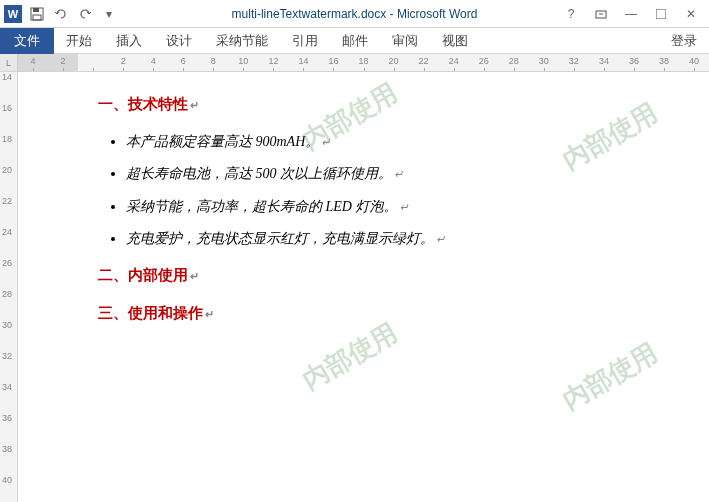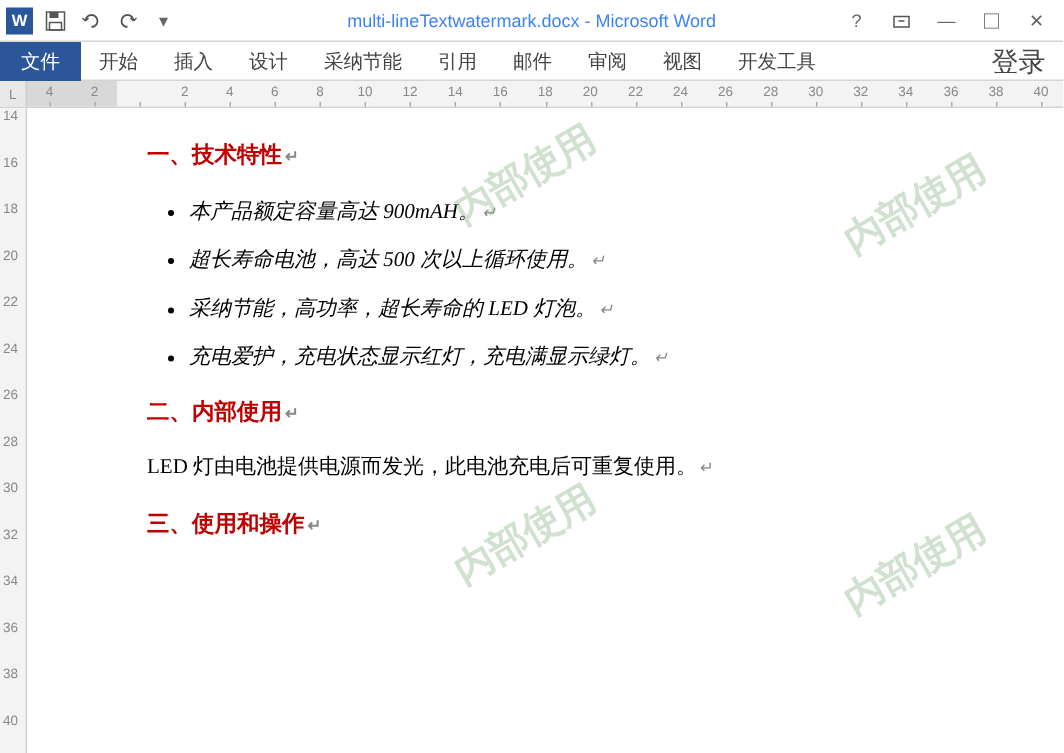--- a/index.html
+++ b/index.html
@@ -1,27 +1,27 @@
 <!DOCTYPE html>
 <html><head>
 <meta charset="utf-8">
 <style>
 * { margin: 0; padding: 0; box-sizing: border-box; }
 body { font-family: "Segoe UI", "Microsoft YaHei", sans-serif; font-size: 12px; background: #fff; width: 709px; height: 502px; overflow: hidden; position: relative; }
 .titlebar { height: 28px; background: #fff; border-bottom: 1px solid #d4d4d4; display: flex; align-items: center; position: relative; }
 .qat { display: flex; align-items: center; gap: 6px; padding: 0 4px; }
 .word-icon { width: 18px; height: 18px; background: #2b579a; color: #fff; display: flex; align-items: center; justify-content: center; font-weight: bold; font-size: 11px; }
 .qat-btn { width: 18px; height: 18px; display: flex; align-items: center; justify-content: center; color: #666; cursor: pointer; }
-.title-text { position: absolute; left: 50%; transform: translateX(-50%); color: #3b82f6; font-size: 12px; }
+.title-text { position: absolute; left: 50%; transform: translateX(-50%); color: #0c4a6e; font-size: 12px; }
 .win-controls { margin-left: auto; display: flex; gap: 2px; padding-right: 4px; }
 .win-btn { width: 28px; height: 20px; display: flex; align-items: center; justify-content: center; color: #666; cursor: pointer; }
 .ribbon-tabs { height: 26px; background: #fff; display: flex; align-items: center; border-bottom: 1px solid #d4d4d4; }
 .file-tab { background: #2b579a; color: #fff; padding: 0 14px; height: 26px; display: flex; align-items: center; font-size: 13px; cursor: pointer; }
 .tab { padding: 0 12px; height: 26px; display: flex; align-items: center; color: #444; font-size: 13px; cursor: pointer; }
-.login { margin-left: auto; padding: 0 12px; color: #444; font-size: 18px; cursor: pointer; }
+.login { margin-left: auto; padding: 0 12px; color: #444; font-size: 13px; cursor: pointer; }
 .ruler-area { height: 18px; background: #f3f3f3; border-bottom: 1px solid #d4d4d4; position: relative; overflow: hidden; }
 .ruler-corner { position: absolute; left: 0; top: 0; width: 18px; height: 18px; background: #e8e8e8; border-right: 1px solid #ccc; display: flex; align-items: center; justify-content: center; color: #888; font-size: 9px; }
 .h-ruler { position: absolute; left: 18px; right: 0; height: 18px; display: flex; }
 .tick { position: relative; height: 18px; font-size: 9px; color: #888; text-align: center; }
 .tick span { position: absolute; left: 50%; transform: translateX(-50%); top: 2px; }
 .tick::after { content: ""; position: absolute; left: 50%; bottom: 0; width: 1px; height: 4px; background: #aaa; }
 .doc-area { position: absolute; top: 72px; left: 0; right: 0; bottom: 0; display: flex; background: #fff; }
 .v-ruler { width: 18px; background: #f3f3f3; border-right: 1px solid #d4d4d4; position: relative; }
 .vtick { position: absolute; left: 2px; font-size: 9px; color: #888; }
 .page { flex: 1; background: #fff; padding: 10px 40px 10px 80px; position: relative; overflow: hidden; font-family: "SimSun", serif; font-size: 14px; line-height: 1.9; color: #000; }
@@ -82,21 +82,20 @@
 <div class="ribbon-tabs">
   <div class="file-tab">文件</div>
   <div class="tab">开始</div>
   <div class="tab">插入</div>
   <div class="tab">设计</div>
   <div class="tab">采纳节能</div>
   <div class="tab">引用</div>
   <div class="tab">邮件</div>
   <div class="tab">审阅</div>
   <div class="tab">视图</div>
-  <div class="tab">开发工具</div>
   <div class="login">登录</div>
 </div>
 
 <div class="ruler-area">
   <div class="ruler-corner">L</div>
   <div class="h-ruler" id="hruler">
       <div class="tick neg-ruler" style="width: 31px;">
         <span>4</span>
       </div>
       <div class="tick neg-ruler" style="width: 31px;">
@@ -192,16 +191,15 @@
     <div class="watermark" style="top:280px; left:540px;">内部使用</div>
 
     <div class="heading"><span>一、技术特性</span><span class="ret">↵</span></div>
     <ul class="bullets">
       <li><span>本产品额定容量高达 900mAH。</span><span class="ret">↵</span></li>
       <li><span>超长寿命电池，高达 500 次以上循环使用。</span><span class="ret">↵</span></li>
       <li><span>采纳节能，高功率，超长寿命的 LED 灯泡。</span><span class="ret">↵</span></li>
       <li><span>充电爱护，充电状态显示红灯，充电满显示绿灯。</span><span class="ret">↵</span></li>
     </ul>
     <div class="heading"><span>二、内部使用</span><span class="ret">↵</span></div>
-    <div class="para"><span>LED 灯由电池提供电源而发光，此电池充电后可重复使用。</span><span class="ret">↵</span></div>
     <div class="heading"><span>三、使用和操作</span><span class="ret">↵</span></div>
   </div>
 </div>
 
 </body></html>

